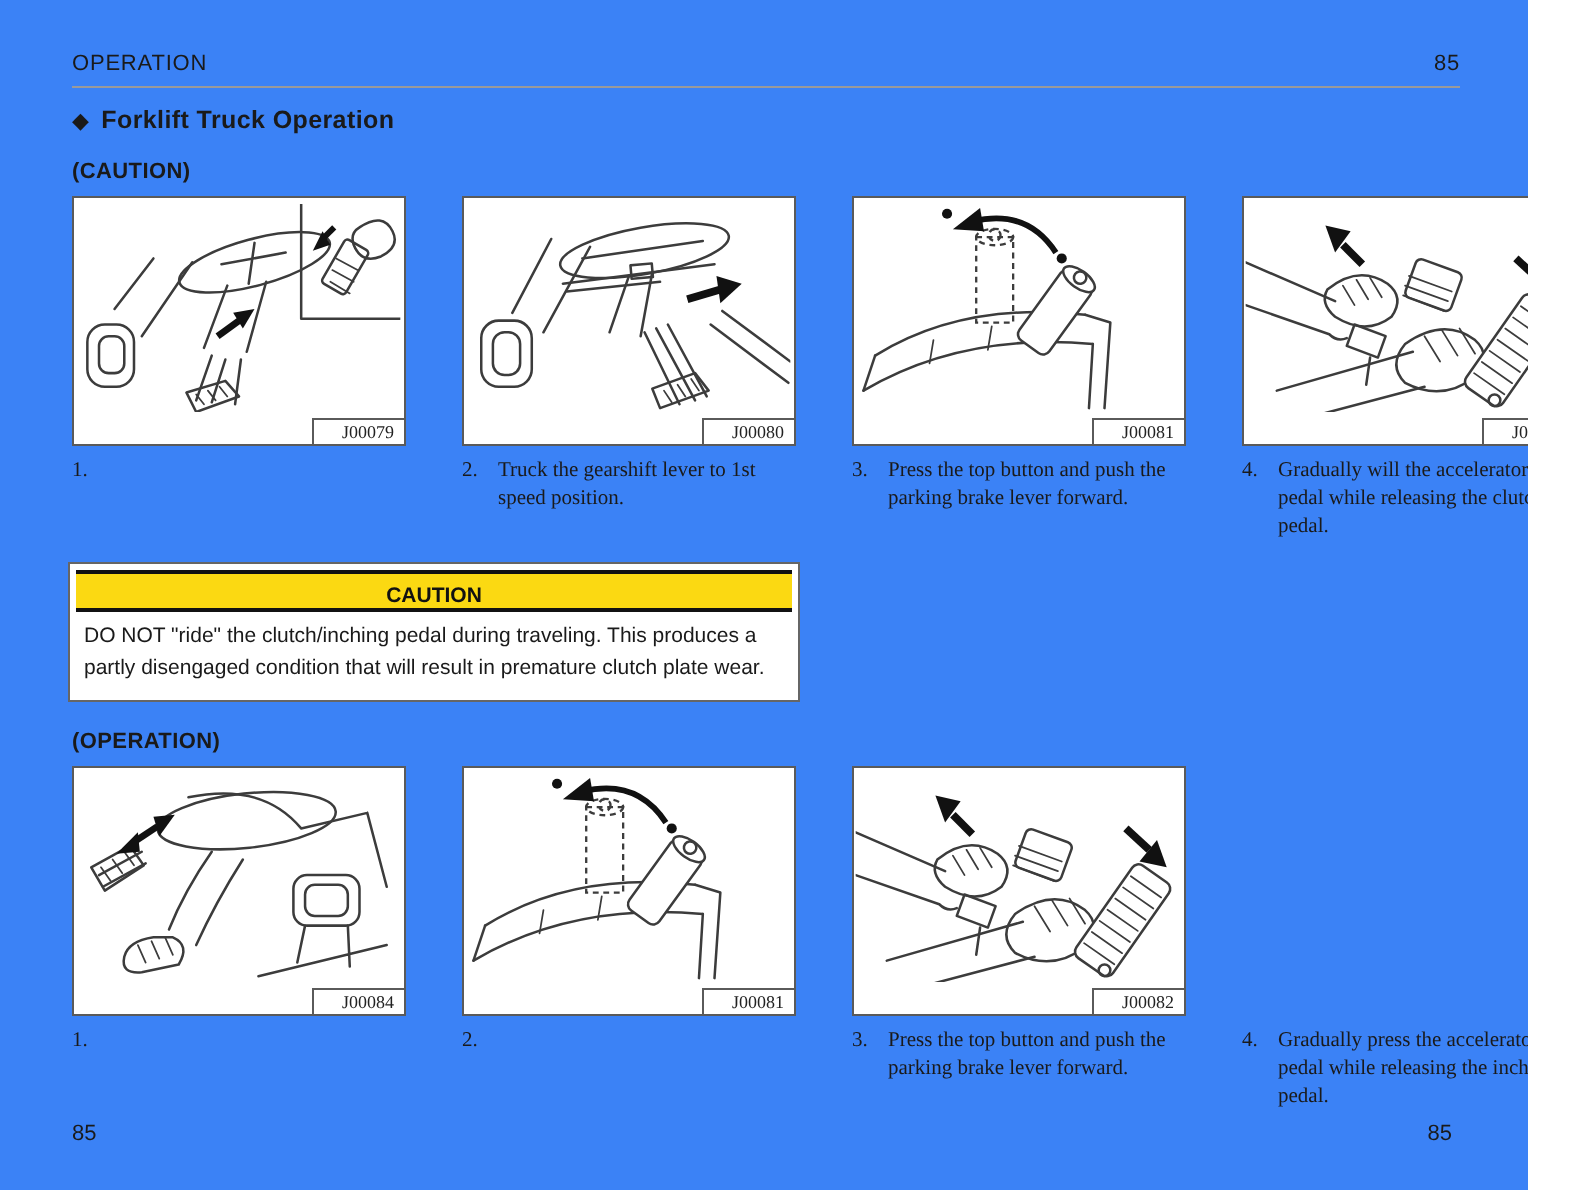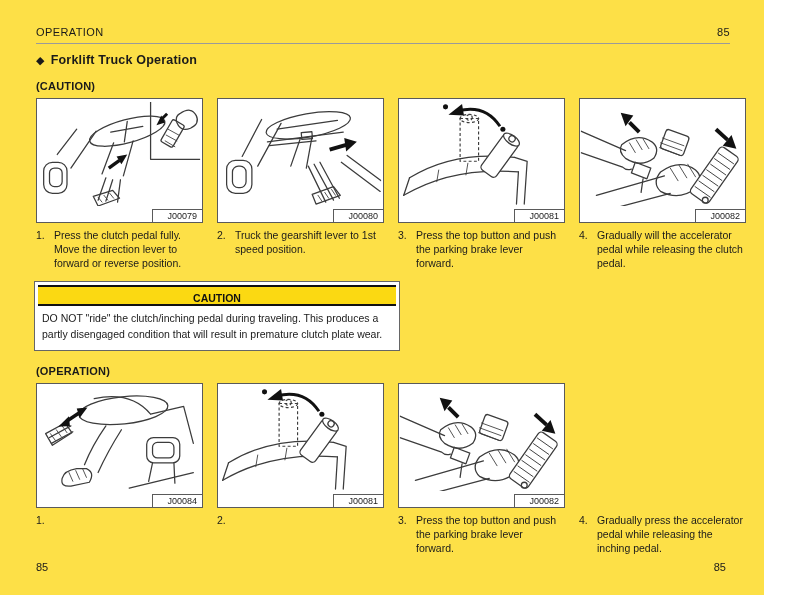--- a/index.html
+++ b/index.html
@@ -1,26 +1,26 @@
 <!DOCTYPE html>
 <html><head>
 <meta charset="utf-8">
 <style>
   html,body{margin:0;padding:0;background:#fff;}
   .page{
-    position:relative;width:764px;height:595px;background:#fde047;overflow:hidden;
+    position:relative;width:764px;height:595px;background:#3b82f6;overflow:hidden;
     font-family:"Liberation Sans","DejaVu Sans",sans-serif;color:#1a1a1a;
   }
   .hdr{display:flex;justify-content:space-between;margin:26px 34px 0 36px;font-size:11px;letter-spacing:.4px;}
   .hdr-rule{border:0;border-top:1px solid #9a9a9a;margin:5px 34px 0 36px;}
   .title{margin:9px 4px 0 36px;font-size:12.5px;font-weight:bold;letter-spacing:.2px;}
   .title .bullet{margin-right:6px;font-size:11px;}
   .seclabel{margin:13px 0 6px 36px;font-size:11px;font-weight:bold;letter-spacing:.2px;}
   .seclabel2{margin-top:14px;}
-  .figrow{display:grid;grid-template-columns:repeat(4,167px);column-gap:14px;margin-left:36px;}
+  .figrow{display:grid;grid-template-columns:repeat(4,167px);column-gap:28px;margin-left:36px;font-family:Liberation Serif, serif;}
   .panel{position:relative;height:125px;border:1.5px solid #5a5a5a;background:#fff;box-sizing:border-box;}
   .art{position:absolute;left:0;top:3px;width:164px;height:104px;}
   .figid{
     position:absolute;right:0;bottom:0;background:#fff;border-top:1px solid #5a5a5a;border-left:1px solid #5a5a5a;
     font-size:9px;padding:1px 5px 1px 14px;color:#222;
   }
   .caprow{margin-top:6px;}
   .cap{display:flex;font-size:10.5px;line-height:1.32;}
   .cap .num{width:18px;flex:none;}
   .cap .txt{flex:1;padding-right:2px;}
@@ -189,21 +189,20 @@
       <svg class="art" viewBox="0 0 167 107">
           <use href="#sym-pedals"></use>
         </svg>
       <span class="figid">J00082</span>
     </div>
   </div>
 
   <div class="figrow caprow">
     <div class="cap">
       <span class="num">1.</span>
-      <span class="txt">Press the clutch pedal fully. Move the direction lever to forward or reverse position.</span>
     </div>
     <div class="cap">
       <span class="num">2.</span>
       <span class="txt">Truck the gearshift lever to 1st speed position.</span>
     </div>
     <div class="cap">
       <span class="num">3.</span>
       <span class="txt">Press the top button and push the parking brake lever forward.</span>
     </div>
     <div class="cap">

